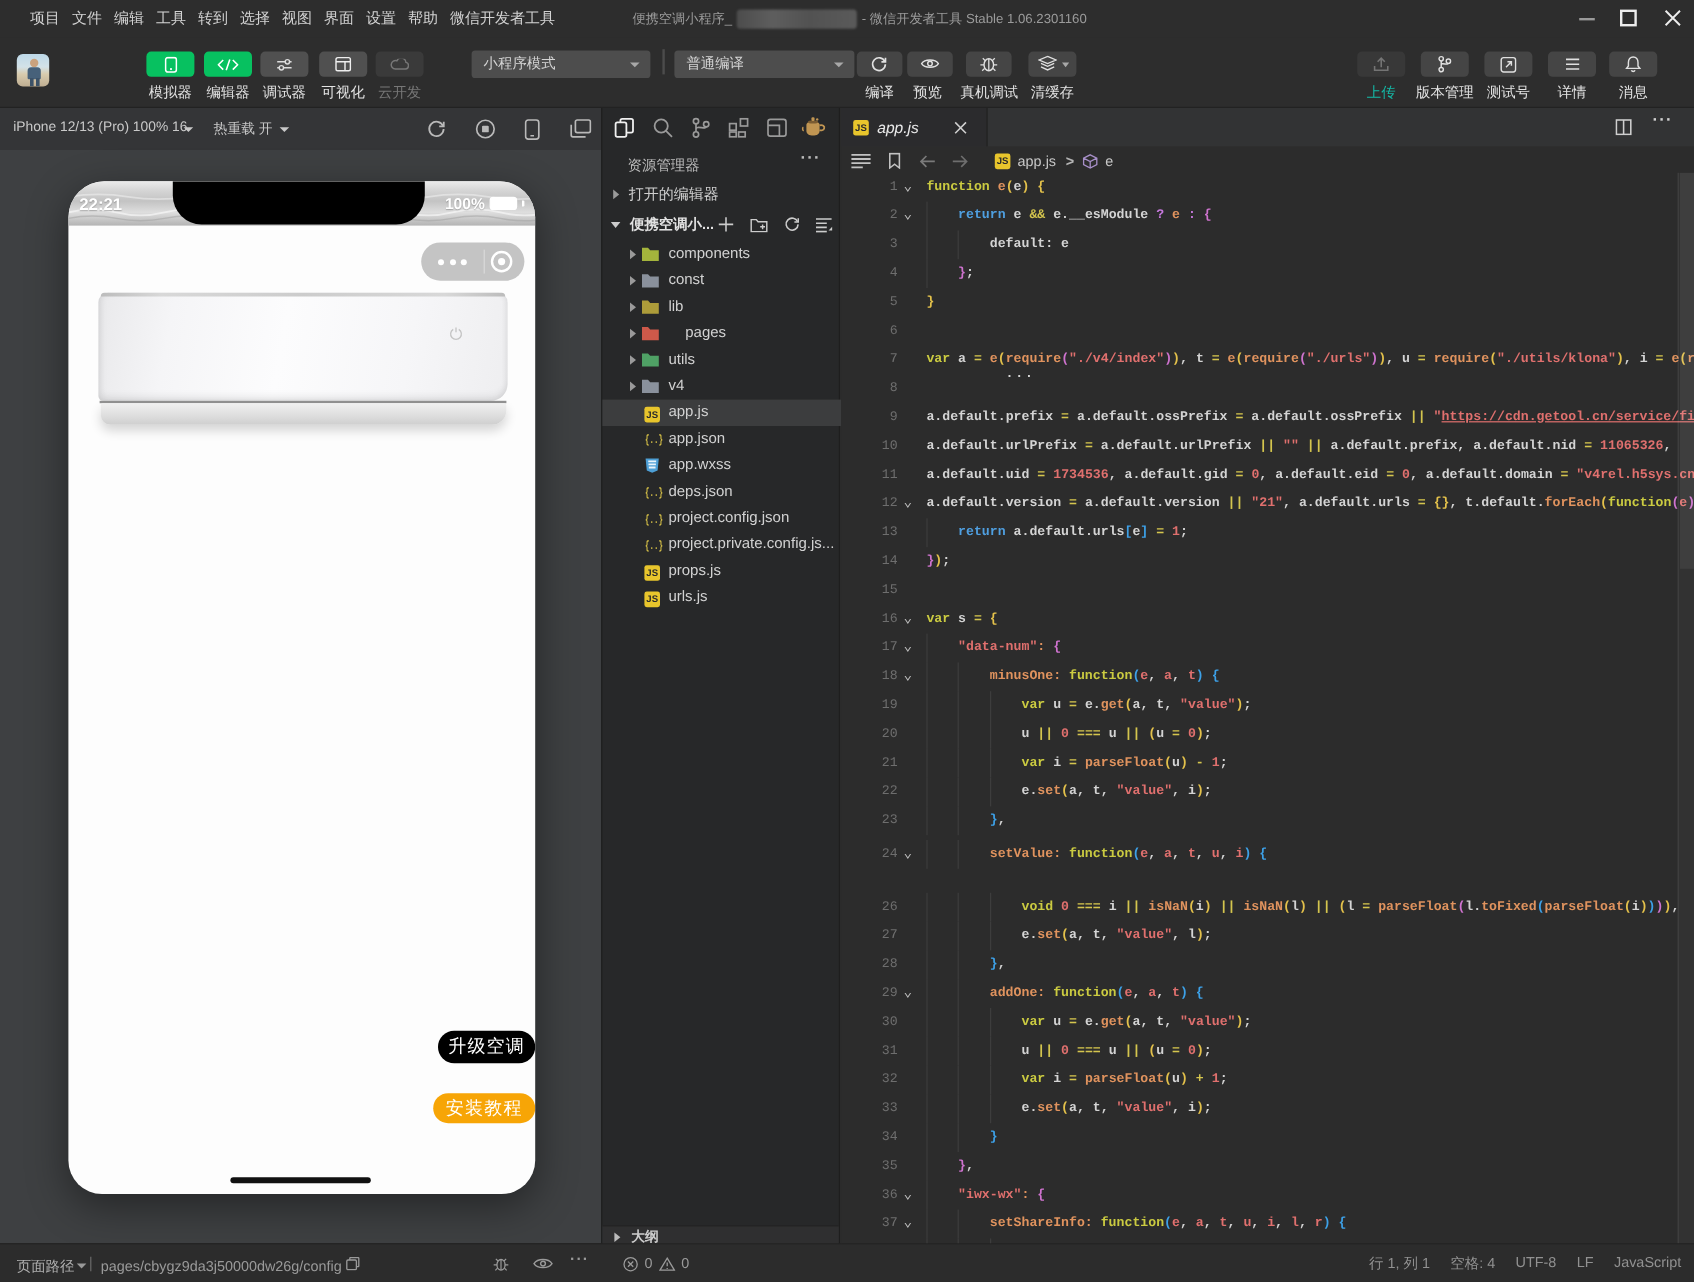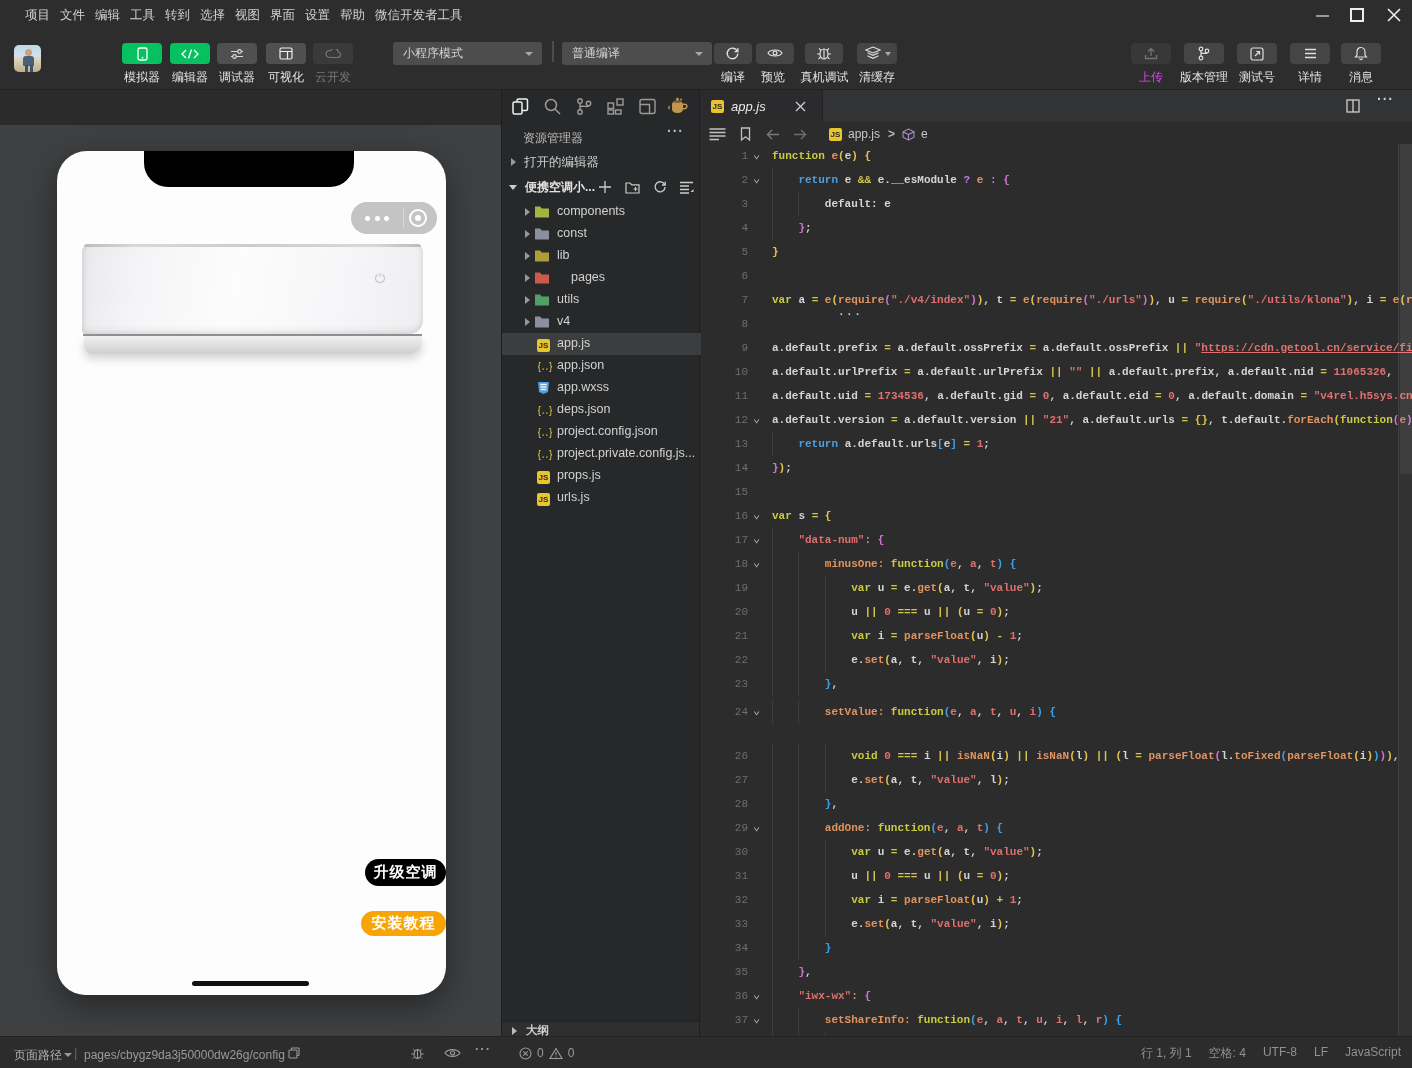--- a/index.html
+++ b/index.html
@@ -78,21 +78,21 @@
   background:linear-gradient(180deg,#cfcfcf,#b4b4b4); border:1px solid #9e9e9e;
   box-shadow:0 2px 3px rgba(0,0,0,.18); }
 .rbtn.red { background:linear-gradient(180deg,#f0807d,#e85f5c); border-color:#c84f4c; color:#8c2420; }
 .rbtn.blue { background:linear-gradient(180deg,#8cb8e8,#74a8e2); border-color:#5d8fc9; color:#1d3a5c; }
 .rbtn.orange { background:linear-gradient(180deg,#fbb03b,#f5a111); border-color:#d4890a; color:#5c3c00; }
 #bigbtn { position:absolute; left:41px; top:315px; width:210px; height:42px; border-radius:8px;
   background:linear-gradient(180deg,#c6c6c6,#a8a8a8); border:1px solid #909090;
   box-shadow:0 2px 4px rgba(0,0,0,.2); display:flex; align-items:center; justify-content:center;
   font-size:15px; color:#222; letter-spacing:1px; }
 #homebar { position:absolute; left:135px; top:830px; width:117px; height:5px; background:#111; border-radius:3px; }
-.pill { position:absolute; height:27px; border-radius:14px; color:#fff; font-size:15px; font-weight:bold;
+.pill { position:absolute; height:27px; border-radius:14px; color:#fff; font-size:15px; font-weight:normal;
   display:flex; align-items:center; justify-content:center; letter-spacing:1px; }
 
 #botbar { position:absolute; left:0; top:1036px; width:1412px; height:32px; background:#2c2c2c;
   border-top:1px solid #232323; }
 
 #sidebar { position:absolute; left:501px; top:90px; width:199px; height:946px; background:#272829;
   border-left:1px solid #1e1e1e; border-right:1px solid #1e1e1e; color:#cfcfcf; }
 .trow { position:absolute; left:0; width:199px; height:22px; display:flex; align-items:center; font-size:12.5px; }
 .arr { width:0; height:0; border-top:4px solid transparent; border-bottom:4px solid transparent;
   border-left:5px solid #9a9a9a; display:inline-block; }
@@ -132,20 +132,21 @@
         <span>编辑</span>
         <span>工具</span>
         <span>转到</span>
         <span>选择</span>
         <span>视图</span>
         <span>界面</span>
         <span>设置</span>
         <span>帮助</span>
         <span>微信开发者工具</span>
       </div>
+  <div id="wintitle">便携空调小程序_<span class="blurblob"></span> - 微信开发者工具 Stable 1.06.2301160</div>
   <div class="abs" style="left:1316px;top:15px;width:13px;height:2px;background:#9a9a9a"></div>
   <div class="abs" style="left:1350px;top:8px;width:14px;height:14px;border:2px solid #ededed"></div>
   <svg class="abs" style="left:1387px;top:8px" width="14" height="14" viewBox="0 0 14 14">
         <path d="M1 1 L13 13 M13 1 L1 13" stroke="#ededed" stroke-width="1.6"></path>
       </svg>
 </div>
 
 <div id="toolbar">
   <div class="abs" style="left:14px;top:14px;width:27px;height:27px;border-radius:5px;overflow:hidden;background:linear-gradient(180deg,#bdd8e8 0%,#d3e2e8 40%,#d8cbae 62%,#bfae92 100%)">
     <div class="abs" style="left:11px;top:4px;width:7px;height:7px;border-radius:50%;background:#caa27e"></div>
@@ -217,21 +218,21 @@
         </svg>
   <div class="caret" style="left:28px;top:9px;border-left-width:3.5px;border-right-width:3.5px;border-top-width:4px"></div>
 </div>
 <div class="tlabel" style="left:857px;width:40px">清缓存</div>
 <div class="abs" style="left:1131px;top:12px;width:40px;height:21px;border-radius:4px;background:#383838">
   <svg class="abs" style="left:13px;top:4px" width="14" height="13" viewBox="0 0 14 13">
           <path d="M7 9 V1.5 M4 4.5 L7 1.5 L10 4.5" fill="none" stroke="#747474" stroke-width="1.3"></path>
           <path d="M1.5 8 V11.5 H12.5 V8" fill="none" stroke="#747474" stroke-width="1.3"></path>
         </svg>
 </div>
-<div class="tlabel" style="left:1131px;width:40px;color:#d946ef">上传</div>
+<div class="tlabel" style="left:1131px;width:40px;color:#14b8a6">上传</div>
 <div class="abs" style="left:1184px;top:12px;width:40px;height:21px;border-radius:4px;background:#454545">
   <svg class="abs" style="left:13px;top:3px" width="14" height="15" viewBox="0 0 14 15">
           <circle cx="4" cy="3" r="1.8" fill="none" stroke="#e0e0e0" stroke-width="1.2"></circle>
           <circle cx="10" cy="5" r="1.8" fill="none" stroke="#e0e0e0" stroke-width="1.2"></circle>
           <circle cx="4" cy="12" r="1.8" fill="none" stroke="#e0e0e0" stroke-width="1.2"></circle>
           <path d="M4 4.8 V10.2 M4 8 C4 6 10 8.5 10 6.8" fill="none" stroke="#e0e0e0" stroke-width="1.2"></path>
         </svg>
 </div>
 <div class="tlabel" style="left:1176px;width:56px">版本管理</div>
 <div class="abs" style="left:1237px;top:12px;width:40px;height:21px;border-radius:4px;background:#454545">
@@ -249,22 +250,53 @@
 <div class="tlabel" style="left:1290px;width:40px">详情</div>
 <div class="abs" style="left:1341px;top:12px;width:40px;height:21px;border-radius:4px;background:#454545">
   <svg class="abs" style="left:13px;top:3px" width="14" height="15" viewBox="0 0 14 15">
           <path d="M7 1.5 C4.5 1.5 3 3.5 3 6 V9 L1.5 11 H12.5 L11 9 V6 C11 3.5 9.5 1.5 7 1.5 Z" fill="none" stroke="#e0e0e0" stroke-width="1.2"></path>
           <path d="M5.5 12.5 A1.6 1.6 0 0 0 8.5 12.5" fill="none" stroke="#e0e0e0" stroke-width="1.2"></path>
         </svg>
 </div>
 <div class="tlabel" style="left:1341px;width:40px">消息</div>
 
 </div>
+<div id="simbar">
+  <div class="abs" style="left:11px;top:10px">iPhone 12/13 (Pro) 100% 16</div>
+  <div class="caret" style="left:153px;top:16px;border-top-color:#c9c9c9"></div>
+  <div class="abs" style="left:178px;top:10px">热重载 开</div>
+  <div class="caret" style="left:233px;top:16px;border-top-color:#c9c9c9"></div>
+  <svg class="abs" style="left:355px;top:9px" width="17" height="17" viewBox="0 0 17 17">
+        <path d="M14.2 6 A6 6 0 1 0 14.7 8.5" fill="none" stroke="#b9b9b9" stroke-width="1.5"></path>
+        <path d="M14.8 2.5 L14.8 6.3 L11 6.3" fill="none" stroke="#b9b9b9" stroke-width="1.5"></path>
+      </svg>
+  <svg class="abs" style="left:396px;top:9px" width="17" height="17" viewBox="0 0 17 17">
+        <circle cx="8.5" cy="8.5" r="7.3" fill="none" stroke="#b9b9b9" stroke-width="1.4"></circle>
+        <rect x="5.7" y="5.7" width="5.6" height="5.6" rx="1" fill="#b9b9b9"></rect>
+      </svg>
+  <svg class="abs" style="left:437px;top:9px" width="13" height="18" viewBox="0 0 13 18">
+        <rect x="1" y="1" width="11" height="16" rx="2.2" fill="none" stroke="#b9b9b9" stroke-width="1.4"></rect>
+        <path d="M5 14.2 H8" stroke="#b9b9b9" stroke-width="1.2"></path>
+      </svg>
+  <svg class="abs" style="left:475px;top:9px" width="18" height="16" viewBox="0 0 18 16">
+        <rect x="4.5" y="1" width="12.5" height="10.5" rx="1.5" fill="none" stroke="#b9b9b9" stroke-width="1.4"></rect>
+        <path d="M1 5 V13.5 A1.5 1.5 0 0 0 2.5 15 H13" fill="none" stroke="#b9b9b9" stroke-width="1.4"></path>
+      </svg>
+</div>
 <div id="simarea">
   <div id="phone">
+    <div id="pstatus">
+      <svg style="position:absolute;left:0;top:0" width="389" height="37" viewBox="0 0 389 37">
+        <path d="M0 26 Q20 21 40 26 T80 26 T120 26 T160 26 T200 26 T240 26 T280 26 T320 26 T360 26 T400 26" fill="none" stroke="#ffffff" stroke-width="1.6" opacity="0.55"></path>
+        <path d="M0 31 Q20 27 40 31 T80 31 T120 31 T160 31 T200 31 T240 31 T280 31 T320 31 T360 31 T400 31" fill="none" stroke="#9f9f9f" stroke-width="1.2" opacity="0.5"></path>
+        <path d="M0 13 Q25 9 50 13 T100 13 T150 13 T200 13 T250 13 T300 13 T350 13 T400 13" fill="none" stroke="#ffffff" stroke-width="1.4" opacity="0.4"></path>
+      </svg>
+      <div id="ptime">22:21</div>
+      <div id="pbat">100% <span class="batbody"></span><span class="batnub"></span></div>
+    </div>
     <div id="notch"></div>
     <div id="capsule">
       <div class="dots">
             <i></i>
             <i></i>
             <i></i>
           </div>
       <div class="sep"></div>
       <div class="ring">
             <i></i>

